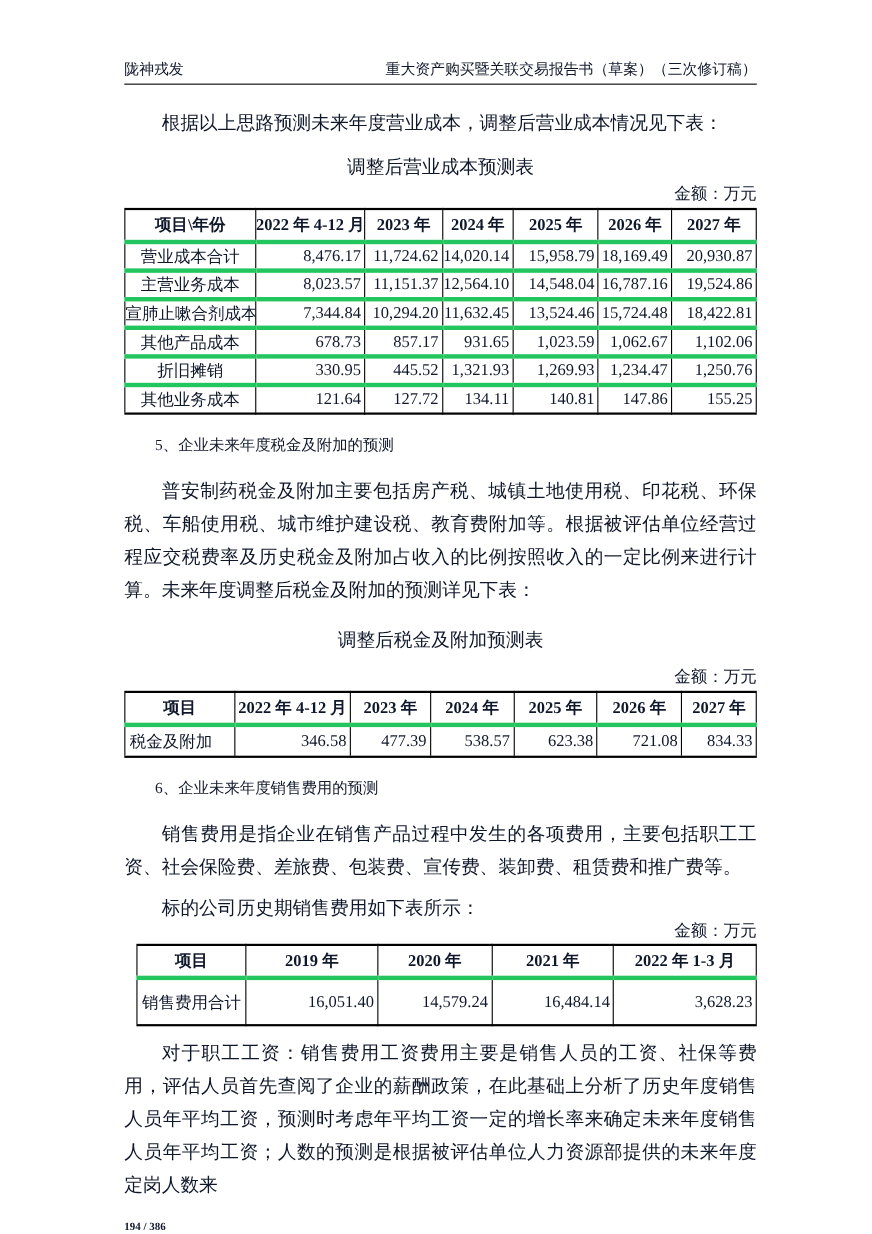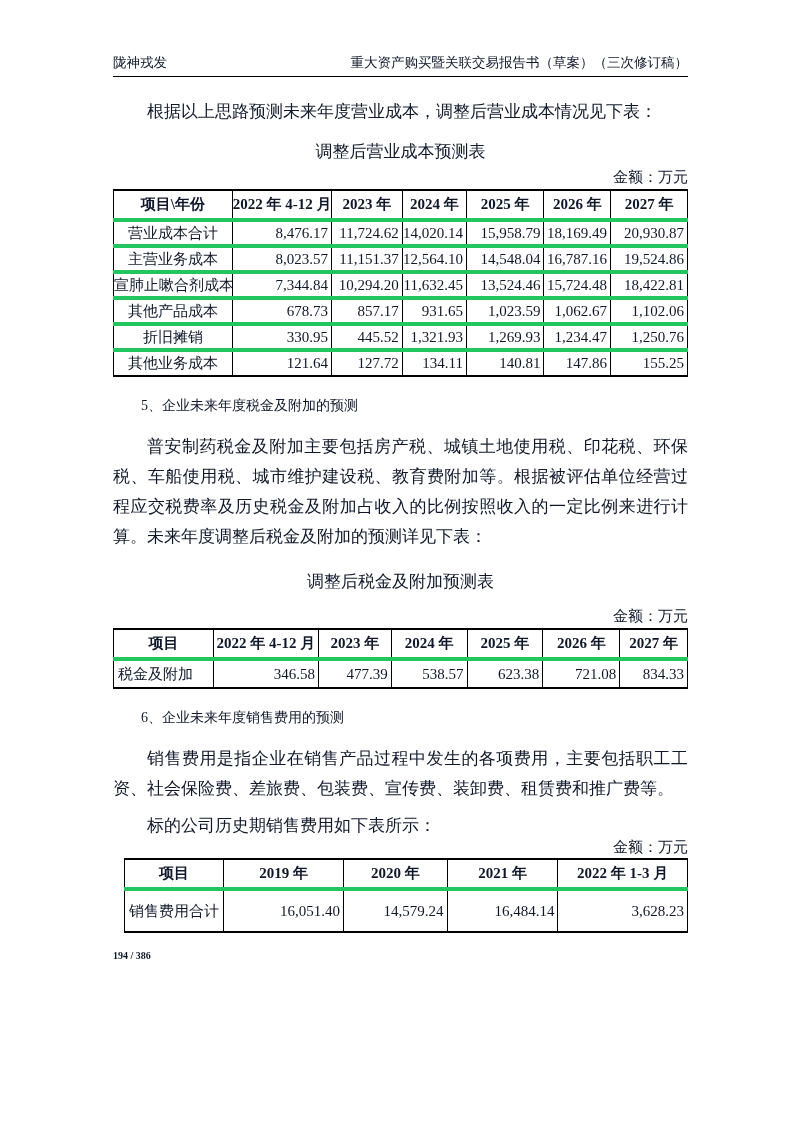--- a/index.html
+++ b/index.html
@@ -257,16 +257,17 @@
         <tr>
           <td class="lbl">销售费用合计</td>
           <td class="num">16,051.40</td>
           <td class="num">14,579.24</td>
           <td class="num">16,484.14</td>
           <td class="num">3,628.23</td>
         </tr>
       </tbody>
     </table>
 
+  <p class="para p-closing">对于职工工资：销售费用工资费用主要是销售人员的工资、社保等费用，评估人员首先查阅了企业的薪酬政策，在此基础上分析了历史年度销售人员年平均工资，预测时考虑年平均工资一定的增长率来确定未来年度销售人员年平均工资；人数的预测是根据被评估单位人力资源部提供的未来年度定岗人数来</p>
 
   <div class="page-num">194 / 386</div>
 
 </div>
 
 </body></html>

